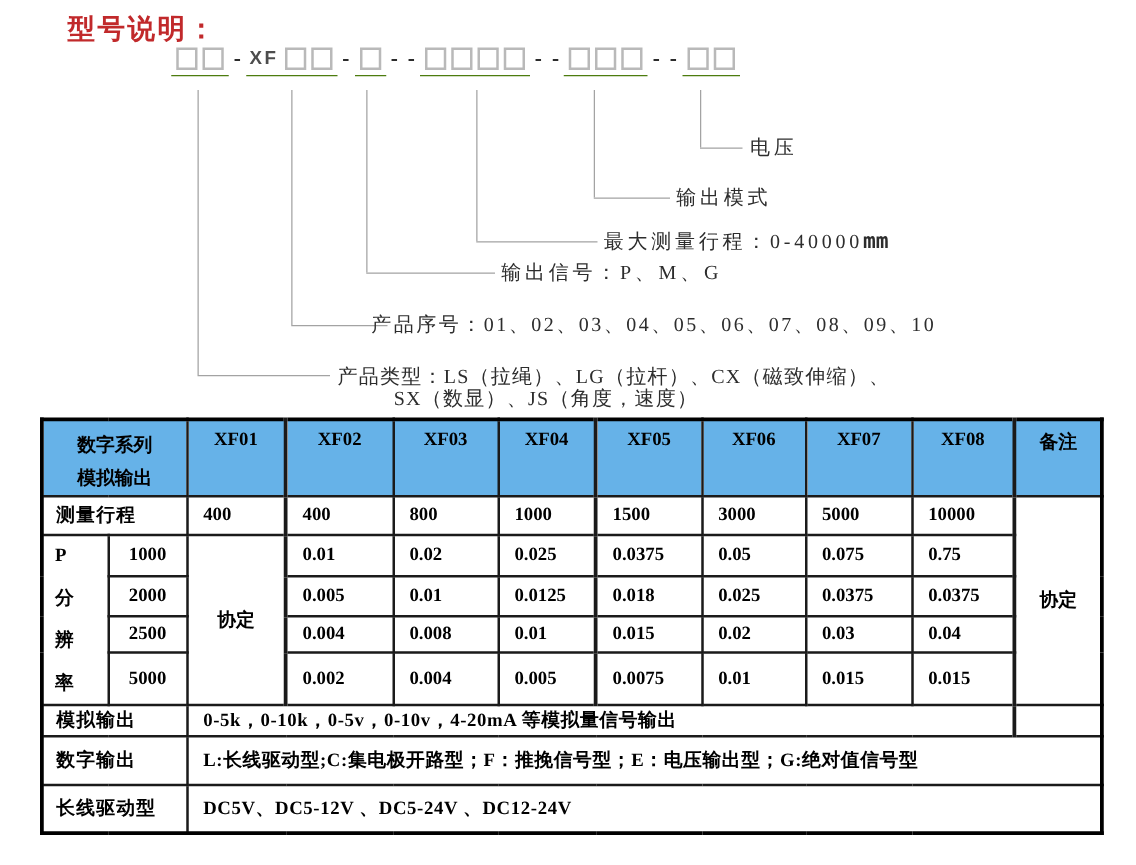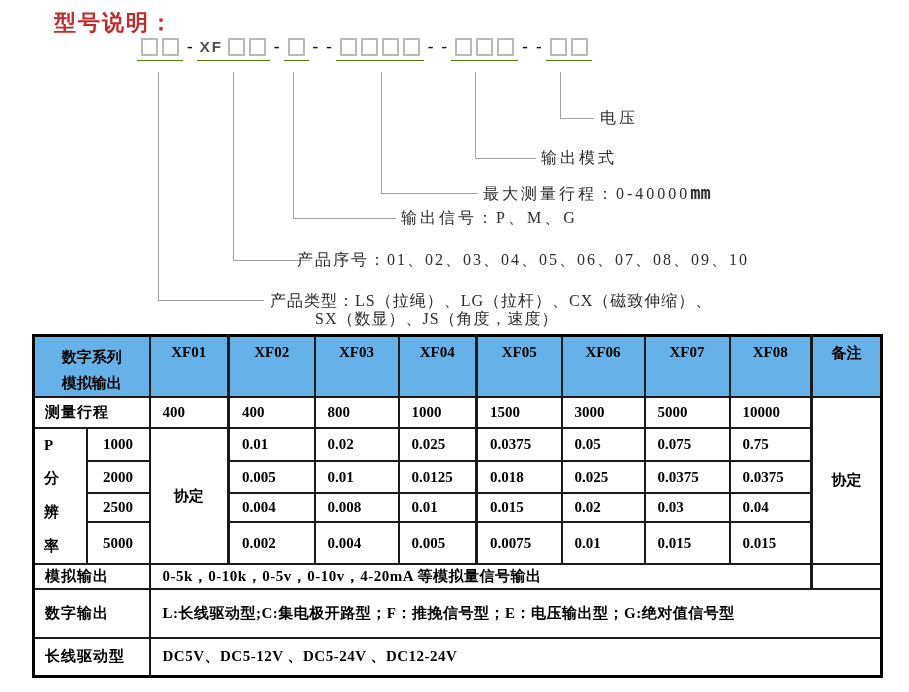--- a/index.html
+++ b/index.html
@@ -41,21 +41,21 @@
   td{vertical-align:middle;text-align:left;padding:0 0 0 12px;}
   td.lbl{padding-left:10px;letter-spacing:1px;}
   td.ctr{text-align:center;padding:0;}
   td.pcol{padding:0;}
   .pcol-inner{display:flex;flex-direction:column;justify-content:space-around;
     height:134px;padding-left:9px;}
   .bl3{border-left-width:3px !important;}
   tr.hdr{height:60px;}
   tr.r1{height:31px;} tr.r2{height:32px;} tr.r3{height:30px;}
   tr.r4{height:28px;} tr.r5{height:40px;} tr.r6{height:25px;}
-  tr.r7{height:49px;} tr.r8{height:38px;}
+  tr.r7{height:39px;} tr.r8{height:38px;}
   td.longtxt{letter-spacing:0.5px;}
 </style>
 </head>
 <body>
 
 <div class="page-title">型号说明：</div>
 
 <div class="pattern">
   <span class="pgroup">
     <span class="pbox"></span>

